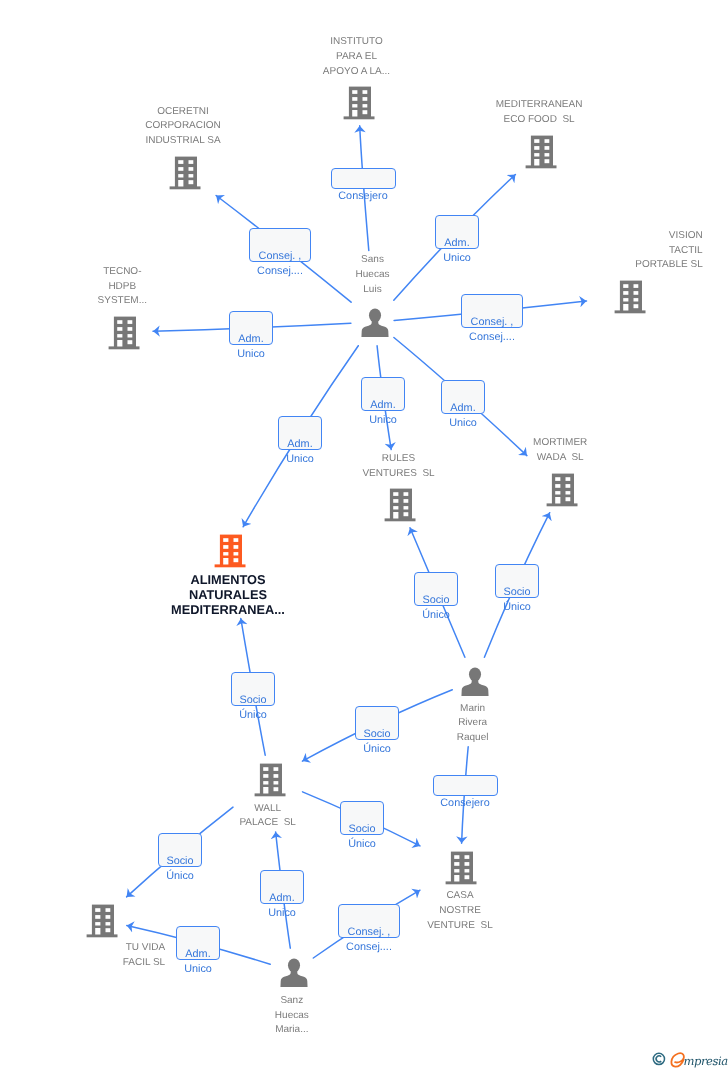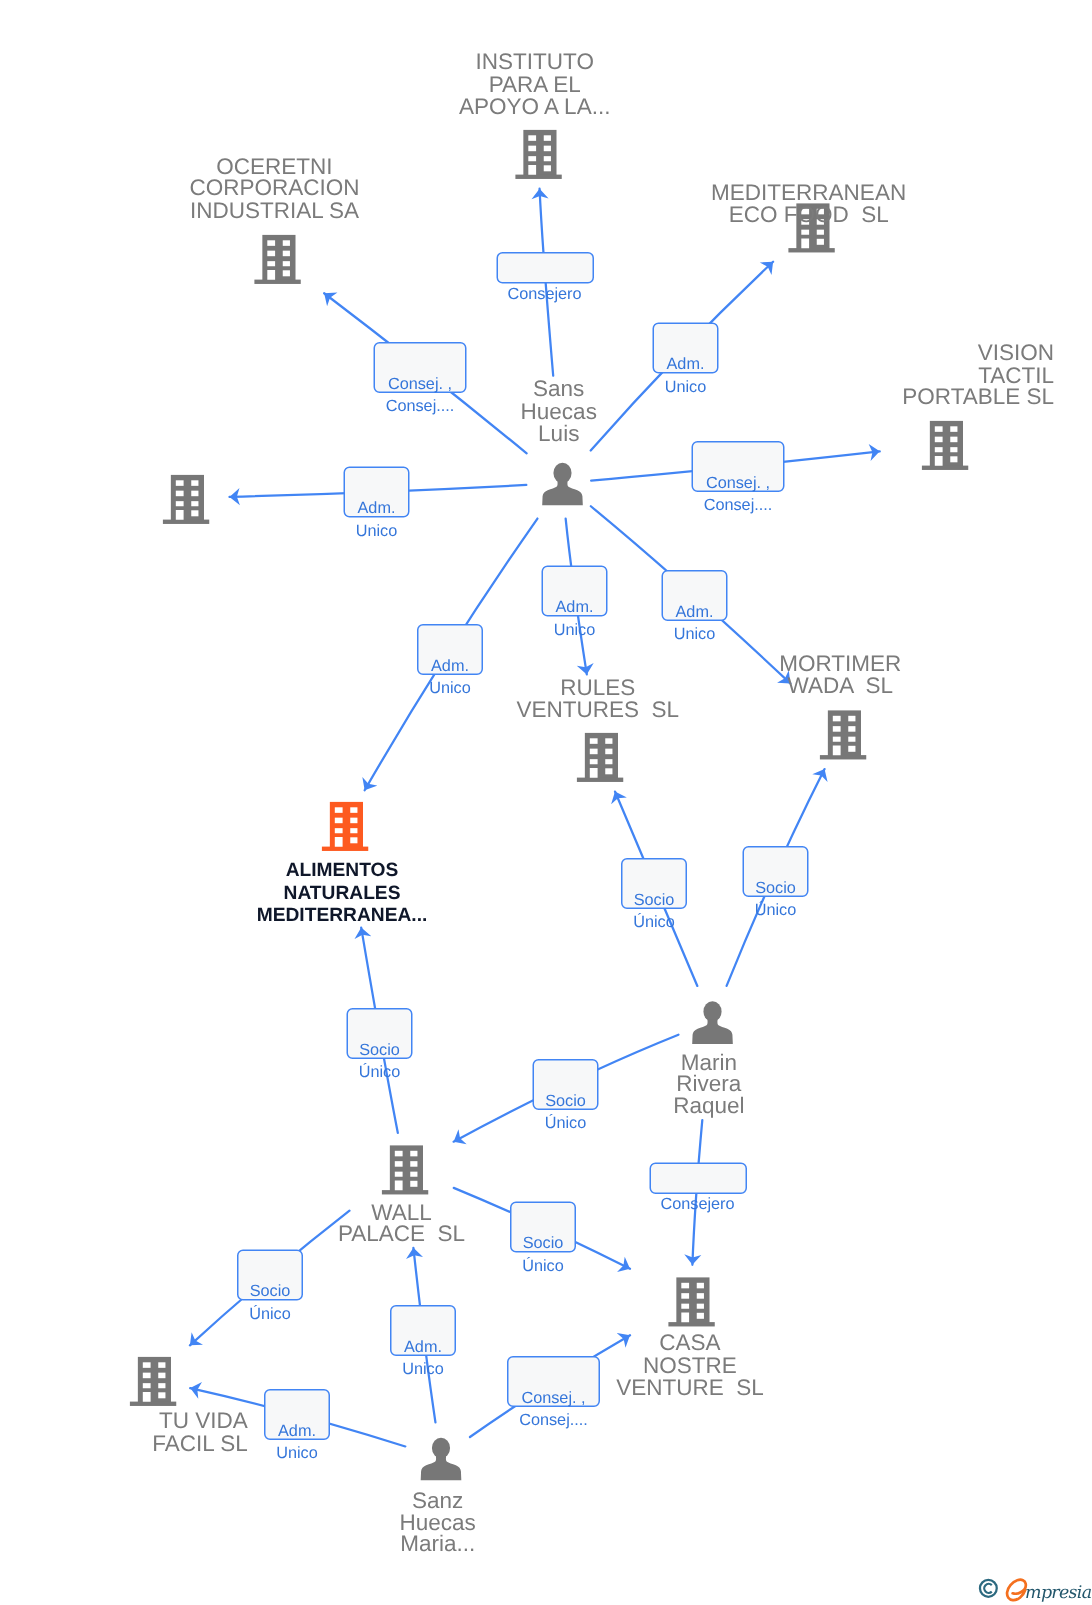--- a/index.html
+++ b/index.html
@@ -1,21 +1,21 @@
 <!DOCTYPE html>
 <html><head>
 <meta charset="utf-8">
 <title>Empresia relationship network</title>
 <style>
   html,body{margin:0;padding:0;background:#ffffff;}
   body{width:728px;height:1070px;font-family:"Liberation Sans",sans-serif;position:relative;overflow:hidden;-webkit-font-smoothing:antialiased;text-rendering:geometricPrecision;}
   #stage{position:absolute;left:0;top:0;width:728px;height:1070px;background:#fff;}
   #edges{position:absolute;left:0;top:0;width:728px;height:1070px;}
   .node{position:absolute;}
-  .cap{position:absolute;text-align:center;color:#7b7b7b;font-size:15px;line-height:14.8px;white-space:pre;}
+  .cap{position:absolute;text-align:center;color:#7b7b7b;font-size:10px;line-height:14.8px;white-space:pre;}
   .cap.bold{font-weight:bold;color:#0f172a;font-size:12.8px;}
   .elabel{position:absolute;background:#f7f8f9;border:1.5px solid #4285f4;border-radius:4px;color:#3576da;
           font-size:10.85px;line-height:14.9px;text-align:center;white-space:pre;box-sizing:border-box;
           display:flex;align-items:center;justify-content:center;}
   .elabel>span{display:block;width:100%;position:relative;top:1.2px;margin-top:35px;}
   .logo{position:absolute;}
 </style>
 </head>
 <body>
 
@@ -86,21 +86,21 @@
       <rect x="9.2" y="5.2" width="5.2" height="3.7"></rect>
           <rect x="19.5" y="5.2" width="4.8" height="3.7"></rect>
       <rect x="9.2" y="12.1" width="5.2" height="3.7"></rect>
           <rect x="19.5" y="12.1" width="4.8" height="3.7"></rect>
       <rect x="9.2" y="19.1" width="5.2" height="3.4"></rect>
           <rect x="19.5" y="19.1" width="4.8" height="3.4"></rect>
       <rect x="9.2" y="25.0" width="5.2" height="6.5"></rect>
           <rect x="19.5" y="25.2" width="4.8" height="4.0"></rect>
     </g>
   </svg></div>
-    <div class="cap" style="width: 180px; left: 449.1px; top: 98.4px; margin-top: 24px;">MEDITERRANEAN
+    <div class="cap" style="width: 180px; left: 449.1px; top: 98.4px;">MEDITERRANEAN
 ECO FOOD  SL</div>
     <div class="node" style="left: 614px; top: 278.5px; width: 32px; height: 35px;"><svg width="32" height="35" viewBox="0 0 32 35">
     <rect x="5.9" y="1.6" width="22.1" height="30.8" fill="#777777"></rect>
     <rect x="0.6" y="31.4" width="30.9" height="2.9" fill="#777777"></rect>
     <g fill="#ffffff">
       <rect x="9.2" y="5.2" width="5.2" height="3.7"></rect>
           <rect x="19.5" y="5.2" width="4.8" height="3.7"></rect>
       <rect x="9.2" y="12.1" width="5.2" height="3.7"></rect>
           <rect x="19.5" y="12.1" width="4.8" height="3.7"></rect>
       <rect x="9.2" y="19.1" width="5.2" height="3.4"></rect>
@@ -119,20 +119,23 @@
       <rect x="9.2" y="5.2" width="5.2" height="3.7"></rect>
           <rect x="19.5" y="5.2" width="4.8" height="3.7"></rect>
       <rect x="9.2" y="12.1" width="5.2" height="3.7"></rect>
           <rect x="19.5" y="12.1" width="4.8" height="3.7"></rect>
       <rect x="9.2" y="19.1" width="5.2" height="3.4"></rect>
           <rect x="19.5" y="19.1" width="4.8" height="3.4"></rect>
       <rect x="9.2" y="25.0" width="5.2" height="6.5"></rect>
           <rect x="19.5" y="25.2" width="4.8" height="4.0"></rect>
     </g>
   </svg></div>
+    <div class="cap" style="width: 130px; left: 57.3px; top: 264.8px;">TECNO-
+HDPB
+SYSTEM...</div>
     <div class="node" style="left: 361px; top: 307.5px; width: 28px; height: 29px;"><svg width="28" height="29" viewBox="0 0 28 29">
     <ellipse cx="14" cy="7.3" rx="6.05" ry="6.85" fill="#777777"></ellipse>
     <path fill="#777777" d="M10.6 12.6c0.25 1.9 0.15 3.3-0.6 3.95-0.95 0.8-3.6 1.45-5.9 2.3
        C1.9 19.75 0.9 21.1 0.72 22.9L0.45 29h27.1l-0.27-6.1c-0.18-1.8-1.18-3.15-3.38-4.05
        -2.3-0.85-4.95-1.5-5.9-2.3-0.75-0.65-0.85-2.05-0.6-3.95z"></path>
   </svg></div>
     <div class="cap" style="width: 110px; left: 317.5px; top: 253.3px;">Sans
 Huecas
 Luis</div>
     <div class="node" style="left: 384px; top: 486.5px; width: 32px; height: 35px;"><svg width="32" height="35" viewBox="0 0 32 35">

